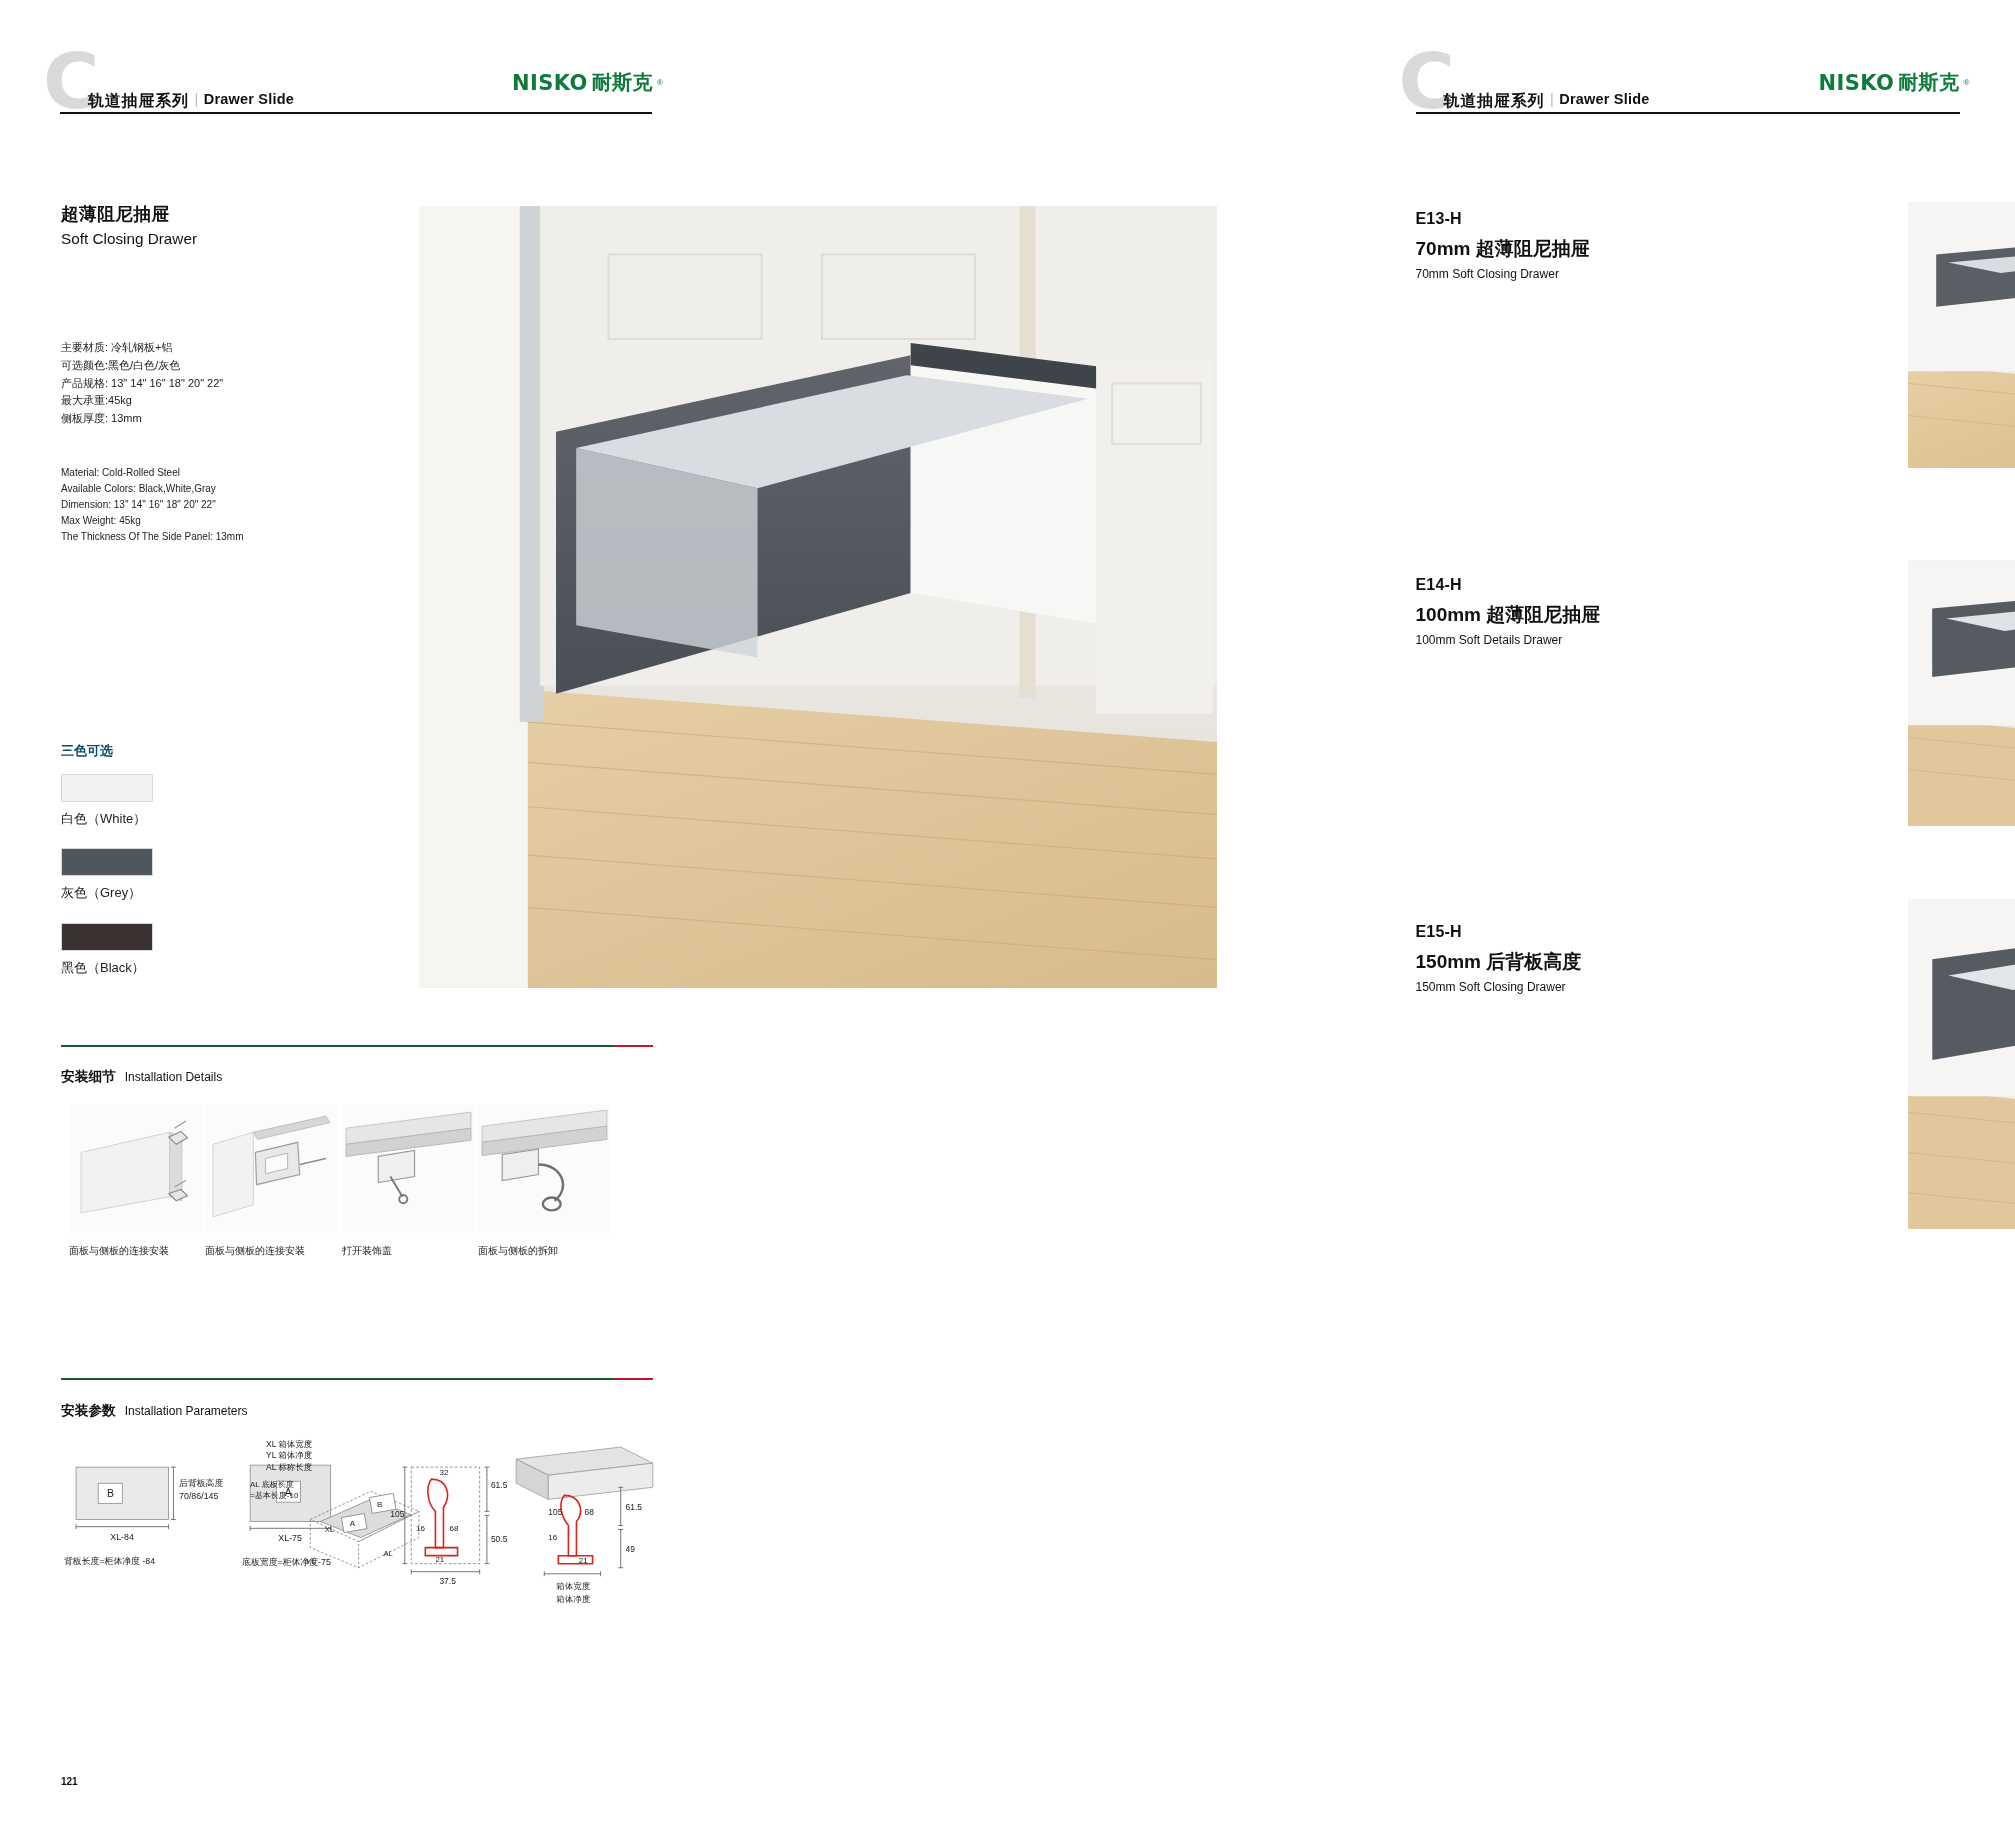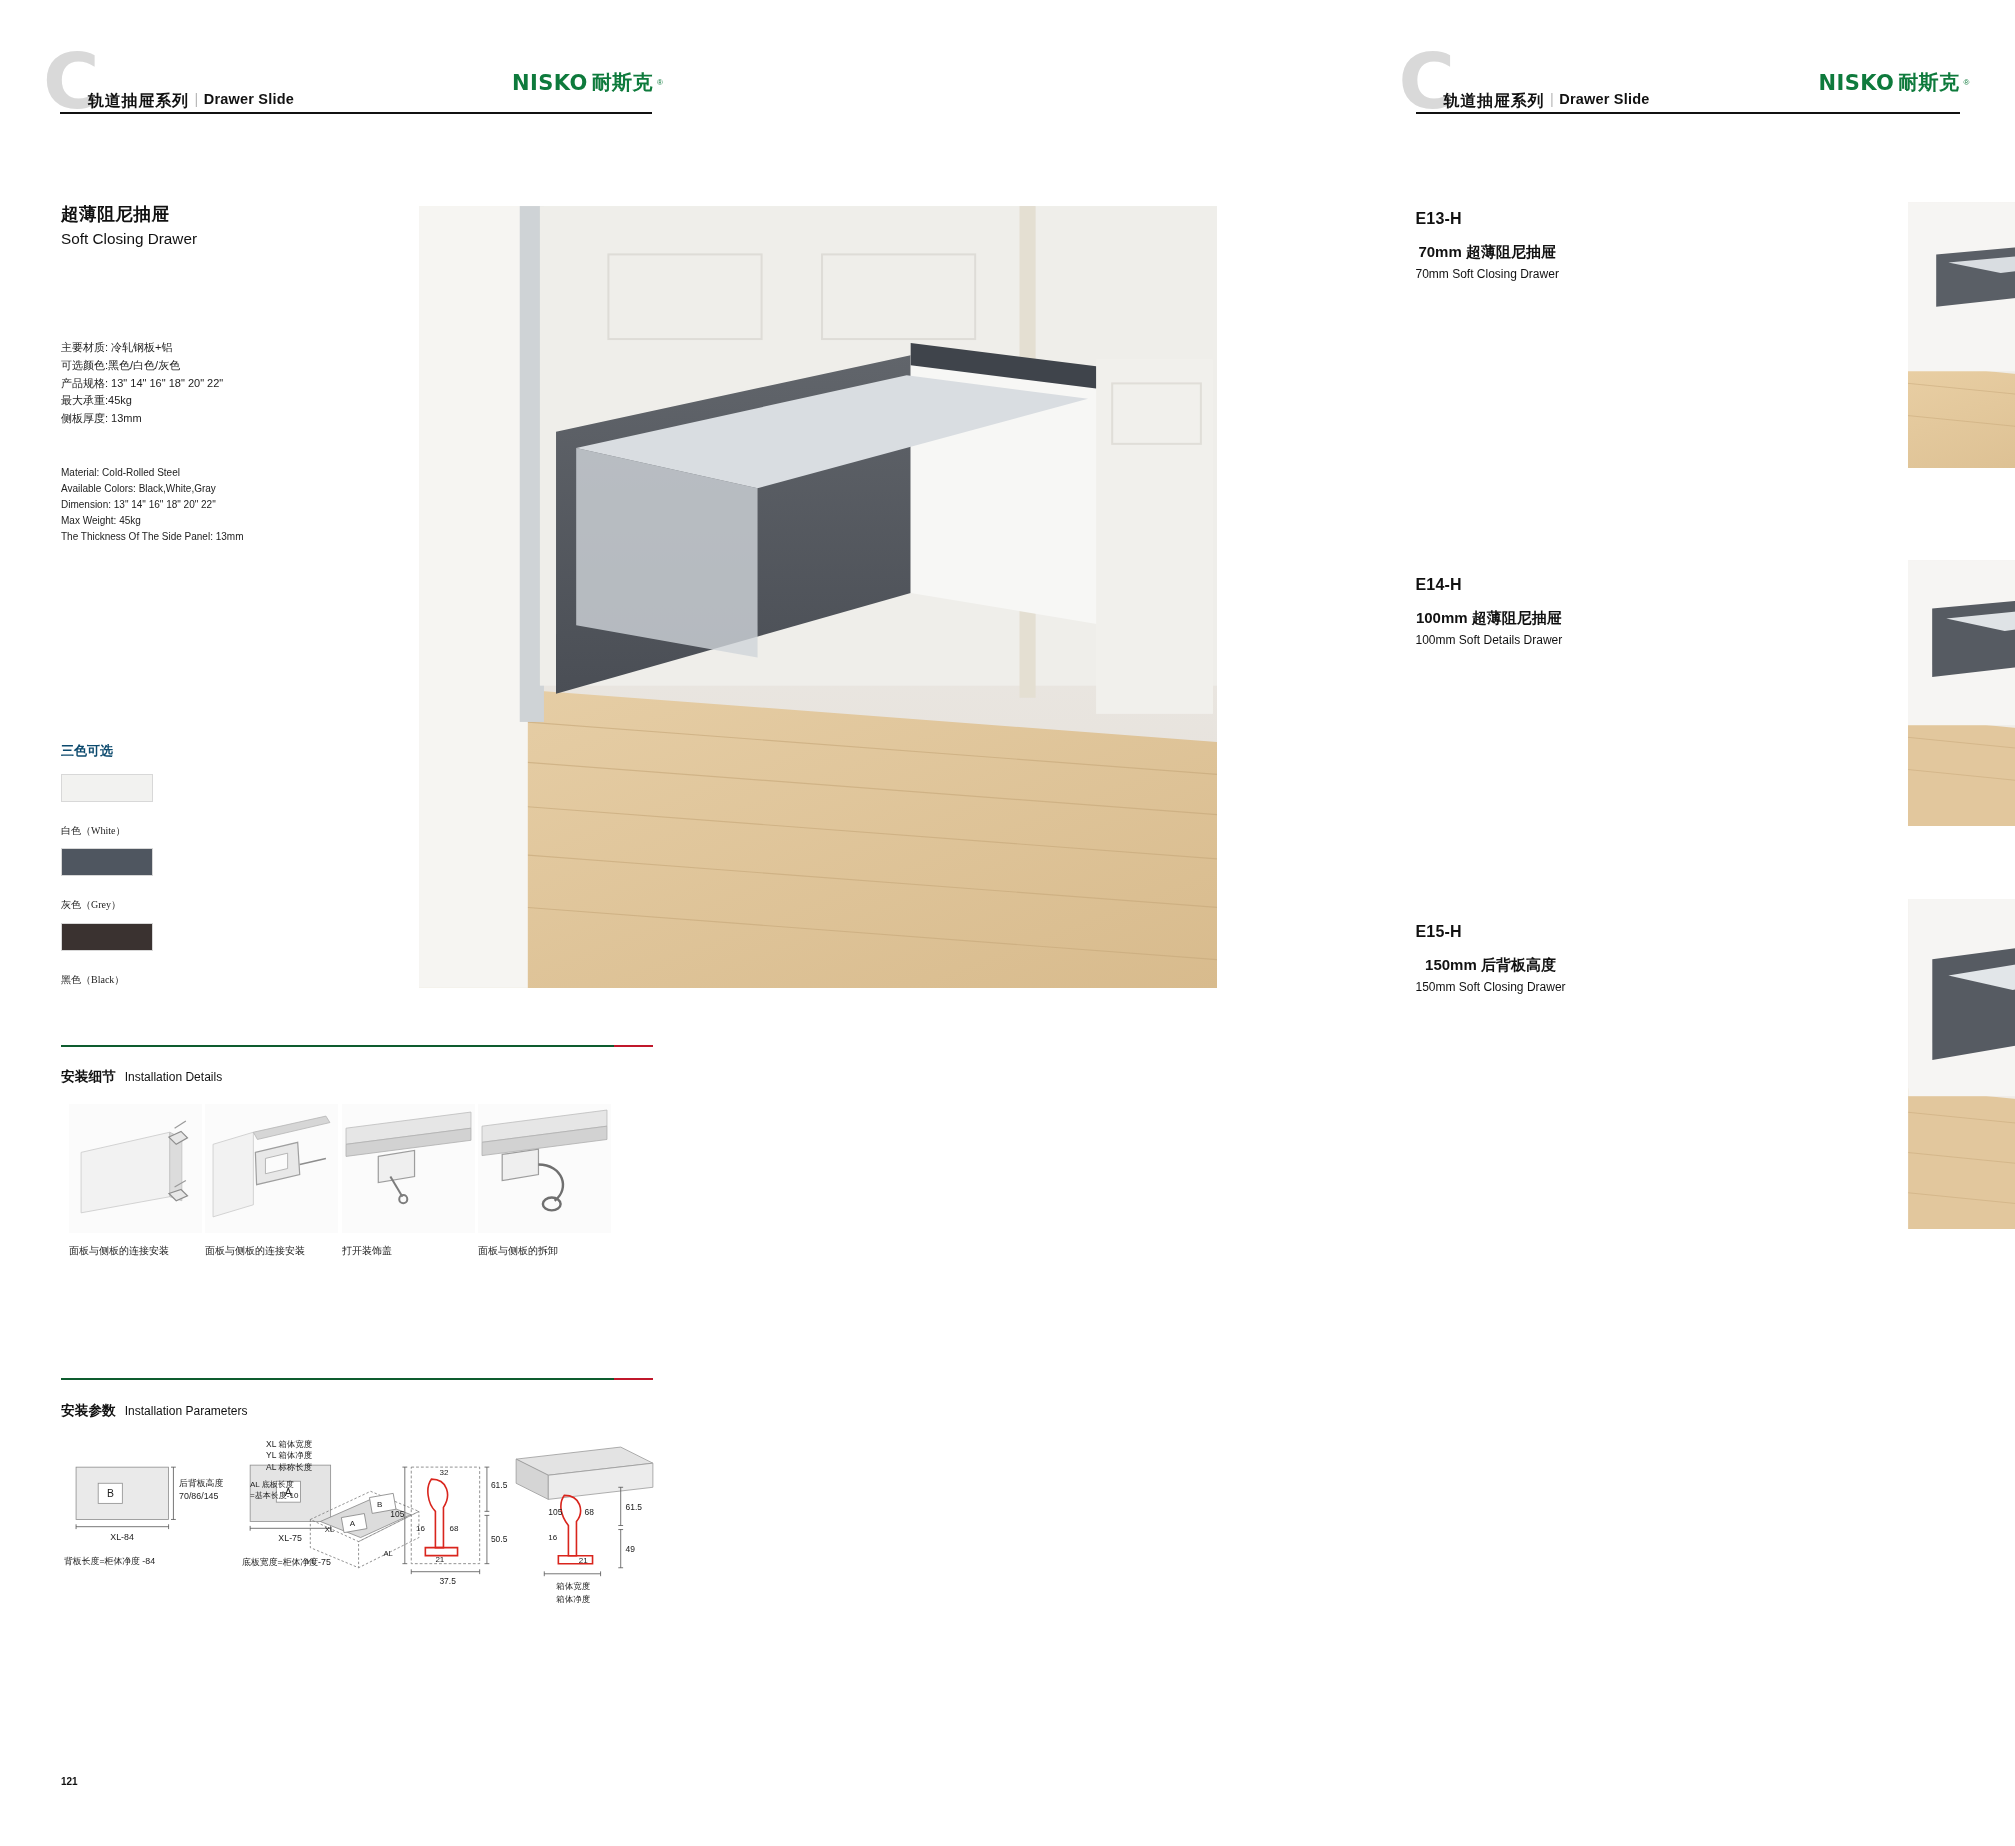--- a/index.html
+++ b/index.html
@@ -60,21 +60,21 @@
   .title-block { position: absolute; left: 61px; top: 202px; }
   .title-cn { font-size: 17.7px; font-weight: 700; color:#111; letter-spacing:0.4px; }
   .title-en { font-size: 15.3px; color:#111; margin-top: 4px; font-weight: 400;}
 
   .specs-cn { position: absolute; left: 61px; top: 339px; font-size: 11px; line-height: 1.62; color:#222; }
   .specs-en { position: absolute; left: 61px; top: 465px; font-size: 10px; line-height: 1.60; color:#222; }
 
   .colors-title { position: absolute; left: 61px; top: 742px; font-size: 13px; font-weight: 700; color:#0c4a6e; }
   .swatch-row { position: absolute; left: 61px; }
   .swatch { width: 92px; height: 28px; border: 0.4px solid #d8d8d8; }
-  .swatch-label { font-size: 10px; margin-top: 22px; color:#222;font-family:Liberation Serif, serif; }
+  .swatch-label { font-size: 13px; margin-top: 8px; color:#222; }
   .sw1 { top: 774px; }
   .sw2 { top: 848px; }
   .sw3 { top: 923px; }
 
   .hero-img {
     position: absolute; left: 419px; top: 206px; width: 798px; height: 782px;
     background: linear-gradient(175deg,#e9e6e1 0%, #efece7 40%, #e4ded4 100%);
     overflow:hidden;
   }
 
@@ -110,21 +110,21 @@
   .pf3 { left: 250px; top: 1435px; width: 161px; height: 177px; }
   .pf4 { left: 387px; top: 1451px; width: 121px; height: 161px; }
   .pf5 { left: 500px; top: 1435px; width: 161px; height: 177px; }
 
   .pg-num { position: absolute; bottom: 60px; font-size: 10px; color:#111;font-weight:bold; }
   .pg-left { left: 61px; }
 
   
   .prod { position: absolute; left: 742px; }
   .prod-code { font-size: 16px; font-weight: 700; color:#111; letter-spacing: 0.2px; }
-  .prod-cn { font-size: 15px; font-weight: 700; color:#111; margin-top: 15px; text-align: center; }
+  .prod-cn { font-size: 19px; font-weight: 700; color:#111; margin-top: 8px; text-align: center; }
   .prod-en { font-size: 12px; color:#111; margin-top: 4.8px; }
   .p1 { top: 210px; }
   .p2 { top: 576px; }
   .p3 { top: 923px; }
 
   .prod-img { position: absolute; left: 1024px; width: 282px; }
   .pi1 { top: 202px; height: 266px; background: linear-gradient(170deg,#efece7,#e3ddd3); }
   .pi2 { top: 560px; height: 266px; background: linear-gradient(170deg,#efece7,#e3ddd3); }
   .pi3 { top: 899px; height: 330px; background: linear-gradient(170deg,#efece7,#e3ddd3); }
 </style>

